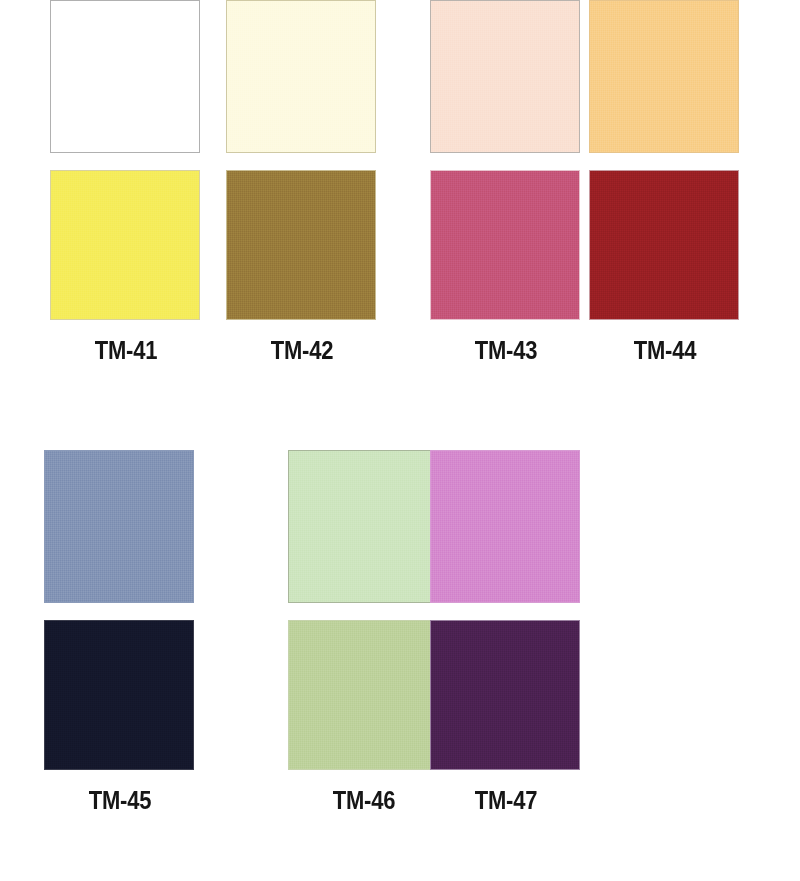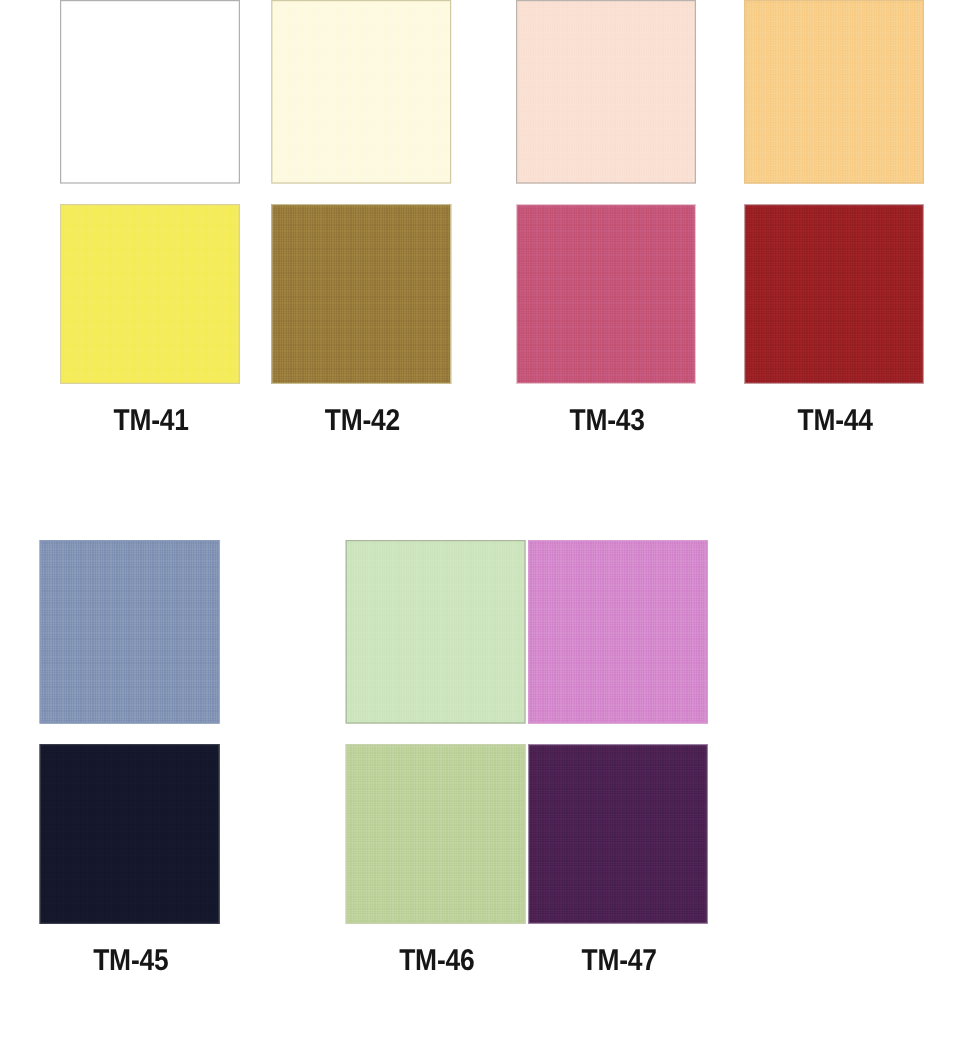--- a/index.html
+++ b/index.html
@@ -65,36 +65,36 @@
       <div class="col" style="left: 226px;">
         <div class="swatch tint" title="ivory cream" style="background: rgb(253, 250, 224); border-color: rgb(207, 201, 164);"></div>
         <div class="swatch shade" title="olive bronze" style="background: rgb(150, 121, 58); border-color: rgb(201, 189, 146);"></div>
         <div class="label">TM-42</div>
       </div>
       <div class="col" style="left: 430px;">
         <div class="swatch tint" title="blush pink" style="background: rgb(250, 224, 210); border-color: rgb(185, 179, 174);"></div>
         <div class="swatch shade" title="rose raspberry" style="background: rgb(196, 84, 119); border-color: rgb(232, 194, 206);"></div>
         <div class="label">TM-43</div>
       </div>
-      <div class="col" style="left: 620px;">
+      <div class="col" style="left: 589px;">
         <div class="swatch tint" title="apricot" style="background: rgb(248, 206, 135); border-color: rgb(231, 196, 138);"></div>
         <div class="swatch shade" title="deep burgundy" style="background: rgb(151, 31, 35); border-color: rgb(199, 154, 160);"></div>
         <div class="label">TM-44</div>
       </div>
     </div>
   <div class="group" id="group-2">
-      <div class="col" style="left: 33px;">
+      <div class="col" style="left: 44px;">
         <div class="swatch tint" title="slate blue" style="background: rgb(128, 146, 180); border-color: rgb(138, 154, 185);"></div>
         <div class="swatch shade" title="midnight navy" style="background: rgb(20, 23, 43); border-color: rgb(58, 60, 76);"></div>
         <div class="label">TM-45</div>
       </div>
       <div class="col" style="left: 240px; margin-left: 48px;">
         <div class="swatch tint" title="pale mint" style="background: rgb(205, 229, 190); border-color: rgb(168, 182, 154);"></div>
         <div class="swatch shade" title="sage green" style="background: rgb(188, 209, 154); border-color: rgb(198, 211, 172);"></div>
         <div class="label">TM-46</div>
       </div>
-      <div class="col" style="left: 440px;">
+      <div class="col" style="left: 430px;">
         <div class="swatch tint" title="orchid lilac" style="background: rgb(212, 135, 205); border-color: rgb(215, 154, 211);"></div>
         <div class="swatch shade" title="aubergine" style="background: rgb(74, 33, 80); border-color: rgb(154, 127, 160);"></div>
         <div class="label">TM-47</div>
       </div>
     </div>
 </div>
 
 </body></html>

